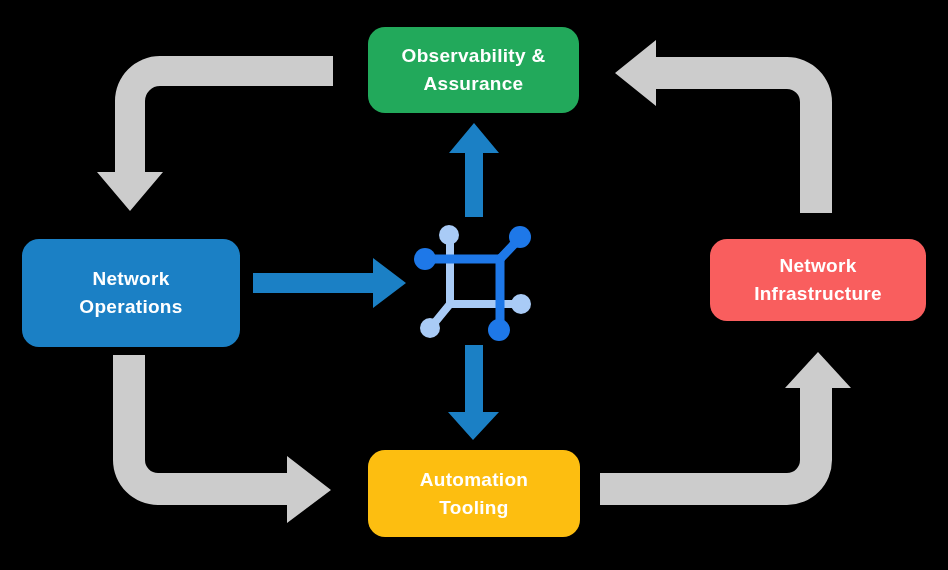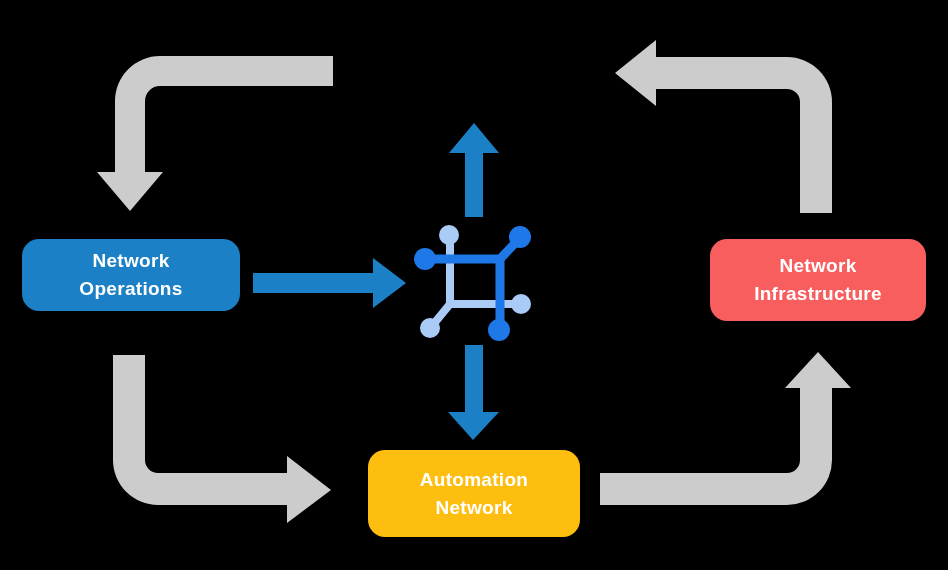--- a/index.html
+++ b/index.html
@@ -31,21 +31,21 @@
   }
   .node span {
     display: inline-block;
     max-width: 160px;
     font-size: 19px;
     font-weight: 600;
     line-height: 1.45;
     letter-spacing: 0.3px;
   }
   .node-observability   { left: 368px; top: 27px;  width: 211px; height: 86px; }
-  .node-operations      { left: 22px;  top: 239px; width: 218px; height: 72px; }
+  .node-operations      { left: 22px;  top: 239px; width: 218px; height: 108px; }
   .node-infrastructure  { left: 710px; top: 239px; width: 216px; height: 82px; }
   .node-tooling         { left: 368px; top: 450px; width: 212px; height: 87px; }
 </style>
 </head>
 <body>
 
 <div class="stage">
 
   <svg class="layer" viewBox="0 0 948 570" xmlns="http://www.w3.org/2000/svg">
 
@@ -74,26 +74,29 @@
 
       <line x1="427" y1="259" x2="500" y2="259" stroke-width="9" stroke="#1E78E8"></line>
       <line x1="500" y1="259" x2="519" y2="239" stroke-width="9" stroke="#1E78E8"></line>
       <line x1="500" y1="259" x2="500" y2="328" stroke-width="9" stroke="#1E78E8"></line>
       <circle cx="425" cy="259" r="11" fill="#1E78E8"></circle>
       <circle cx="520" cy="237" r="11" fill="#1E78E8"></circle>
       <circle cx="499" cy="330" r="11" fill="#1E78E8"></circle>
     </g>
   </svg>
 
+  <div class="node node-observability" style="background: rgb(34, 169, 91);">
+    <span>Observability &amp; Assurance</span>
+  </div>
 
   <div class="node node-operations" style="background: rgb(27, 128, 197);">
     <span>Network Operations</span>
   </div>
 
   <div class="node node-infrastructure" style="background: rgb(249, 94, 94);">
     <span>Network Infrastructure</span>
   </div>
 
   <div class="node node-tooling" style="background: rgb(253, 190, 16);">
-    <span>Automation Network</span>
+    <span>Automation Tooling</span>
   </div>
 
 </div>
 
 </body></html>

